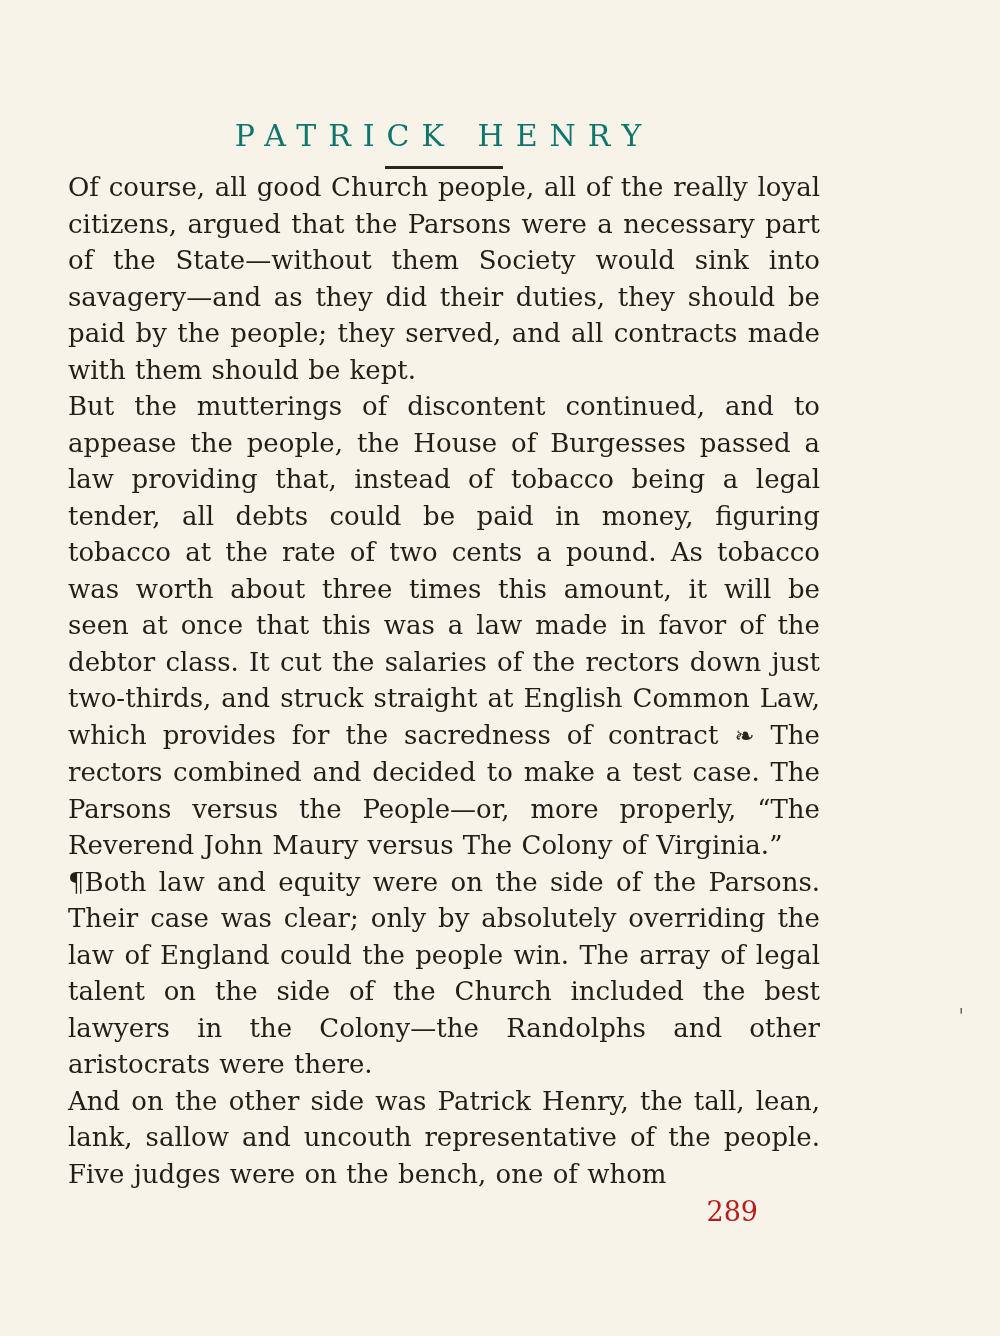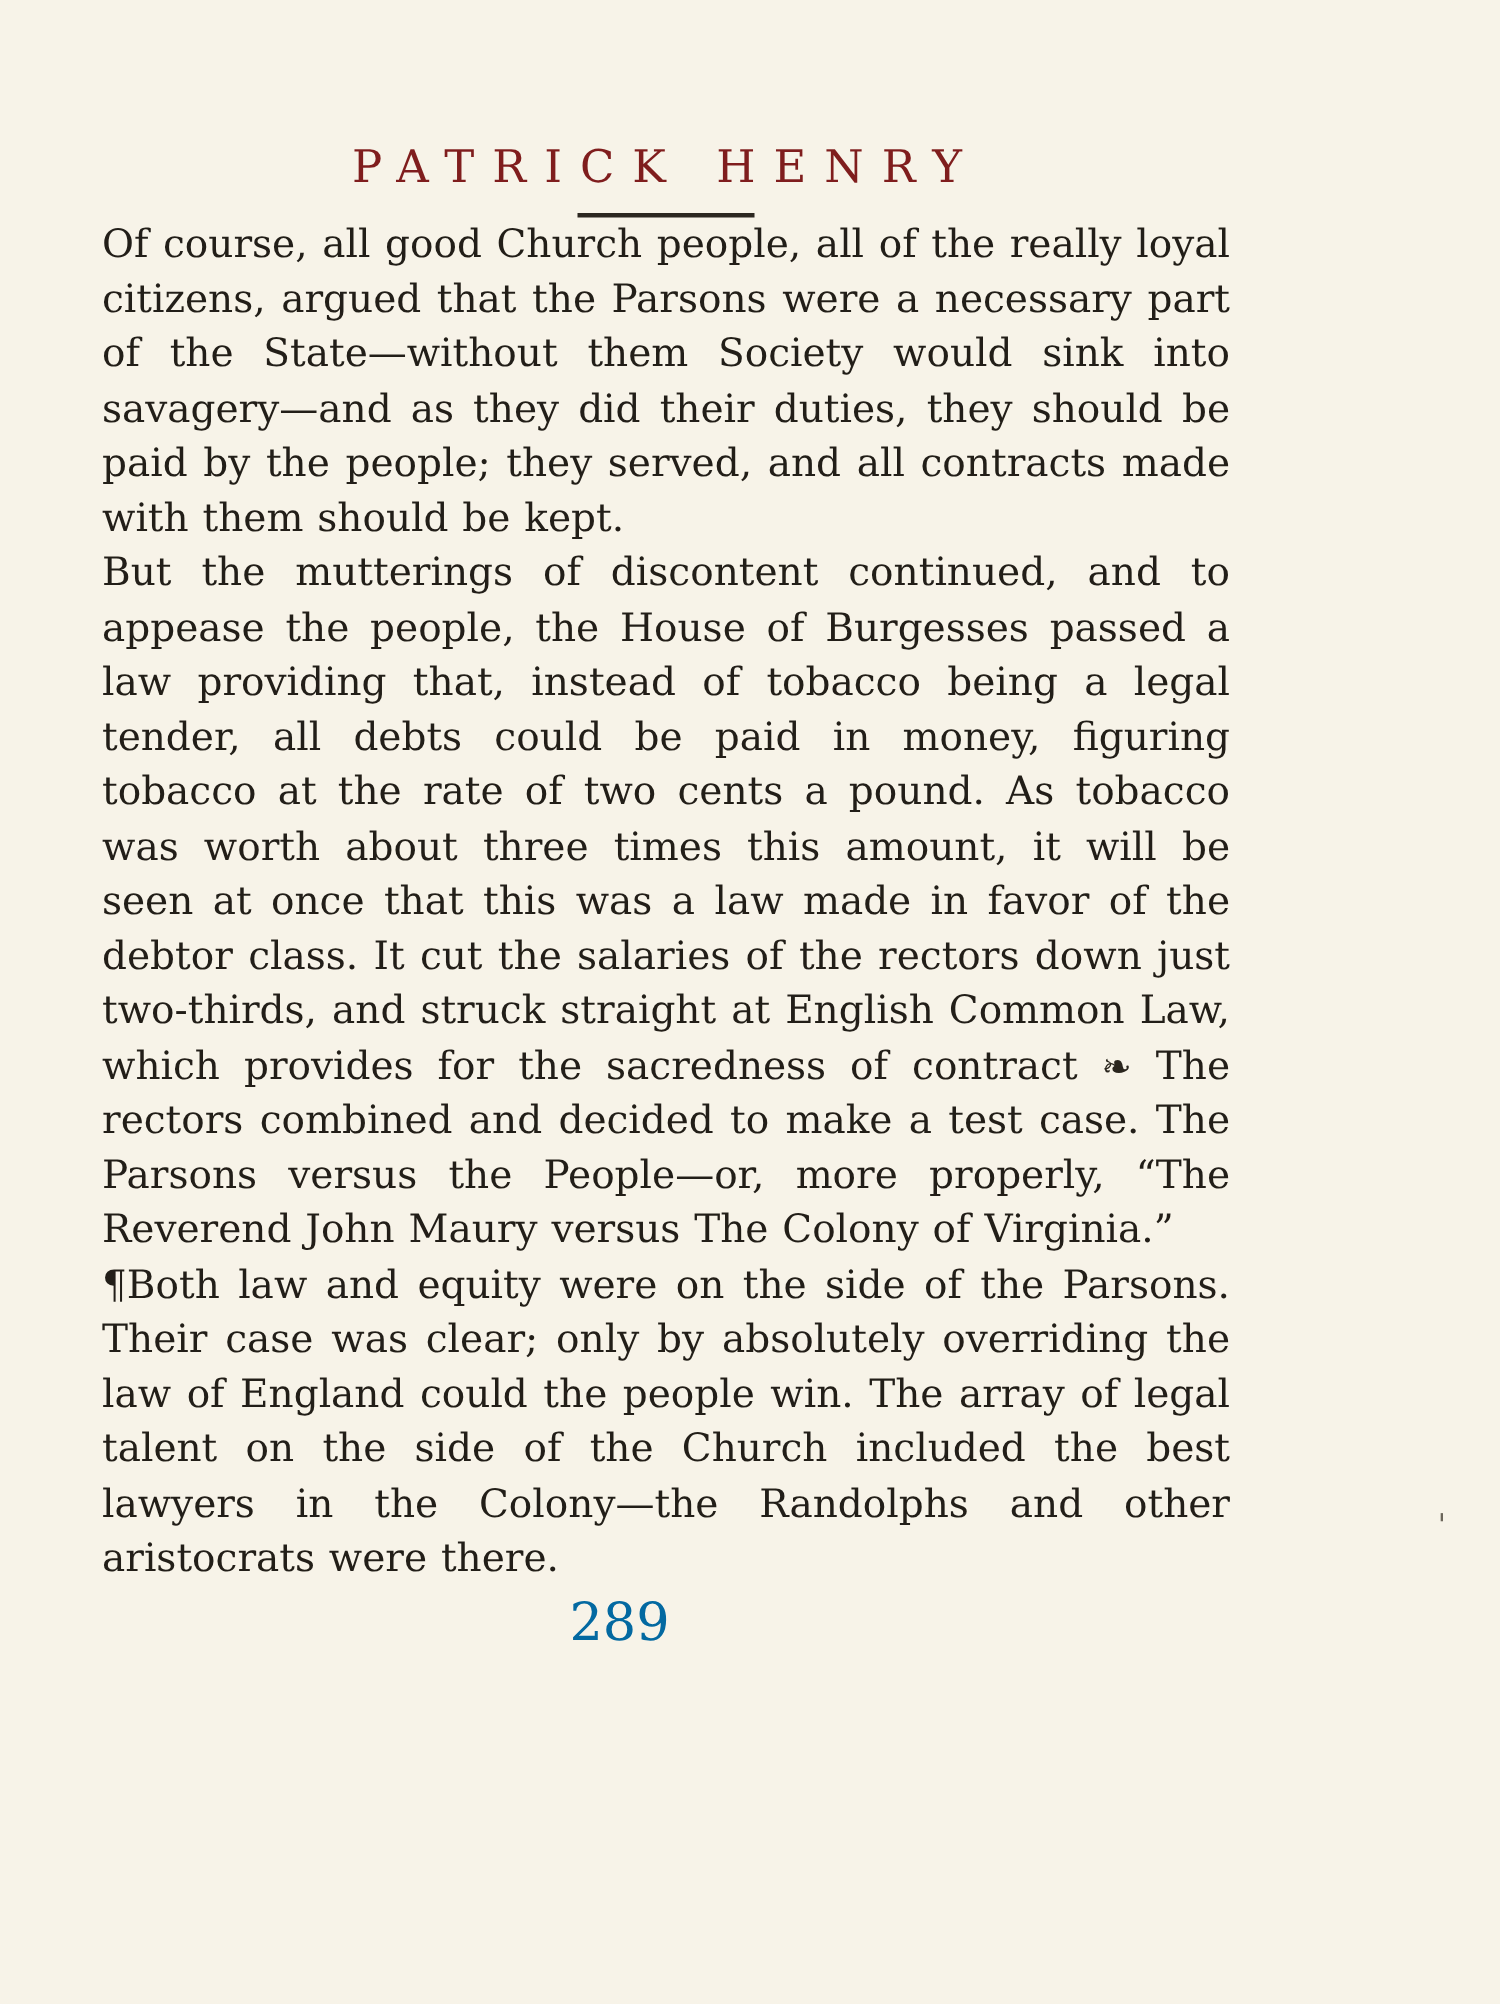--- a/index.html
+++ b/index.html
@@ -18,27 +18,27 @@
 
   .column {
     position: absolute;
     left: 68px;
     top: 0;
     width: 752px;
   }
 
   .title {
     margin: 0;
-    padding-top: 94px;
+    padding-top: 118px;
     text-align: center;
     font-size: 30px;
     font-weight: normal;
     letter-spacing: 12px;
     white-space: nowrap;
-    color: #7f1d1d;
+    color: #0f766e;
   }
 
   .title-rule {
     width: 118px;
     height: 3px;
     background: #2c2720;
     margin: 13px auto 0 auto;
   }
 
   .text-block {
@@ -58,24 +58,24 @@
   }
 
   .ornament {
     font-family: "DejaVu Sans", sans-serif;
     font-size: 24px;
     color: #2a251d;
   }
 
   .page-number {
     margin-top: 4px;
-    text-align: center;
+    text-align: right;
     padding-right: 62px;
-    font-size: 35px;
-    color: #0369a1;
+    font-size: 27px;
+    color: #b91c1c;
   }
 
   .scan-artifact {
     position: absolute;
     right: 36px;
     top: 1004px;
     font-size: 20px;
     color: #6b655a;
   }
 </style>
@@ -85,19 +85,20 @@
 <div class="page">
   <div class="column">
 
     <h1 class="title">PATRICK HENRY</h1>
     <div class="title-rule"></div>
 
     <div class="text-block">
       <p class="para">Of course, all good Church people, all of the really loyal citizens, argued that the Parsons were a necessary part of the State—without them Society would sink into savagery—and as they did their duties, they should be paid by the people; they served, and all contracts made with them should be kept.</p>
       <p class="para"><span>But the mutterings of discontent continued, and to appease the people, the House of Burgesses passed a law providing that, instead of tobacco being a legal </span><span class="pencil-underline">tender, all debts could be paid in money, figuring</span><span> tobacco at the rate of two cents a pound. As tobacco was worth about three times this amount, it will be seen at once that this was a law made in favor of the debtor class. It cut the salaries of the rectors down just two-thirds, and struck straight at English Common Law, which provides for the sacredness of contract </span><span class="ornament">❧</span><span> The rectors combined and decided to make a test case. The Parsons versus the People—or, more properly, “The Reverend John Maury versus The Colony of Virginia.”</span></p>
       <p class="para">¶Both law and equity were on the side of the Parsons. Their case was clear; only by absolutely overriding the law of England could the people win. The array of legal talent on the side of the Church included the best lawyers in the Colony—the Randolphs and other aristocrats were there.</p>
+      <p class="para">And on the other side was Patrick Henry, the tall, lean, lank, sallow and uncouth representative of the people. Five judges were on the bench, one of whom</p>
     </div>
 
     <div class="page-number">289</div>
   </div>
 
   <div class="scan-artifact">'</div>
 </div>
 
 </body></html>

